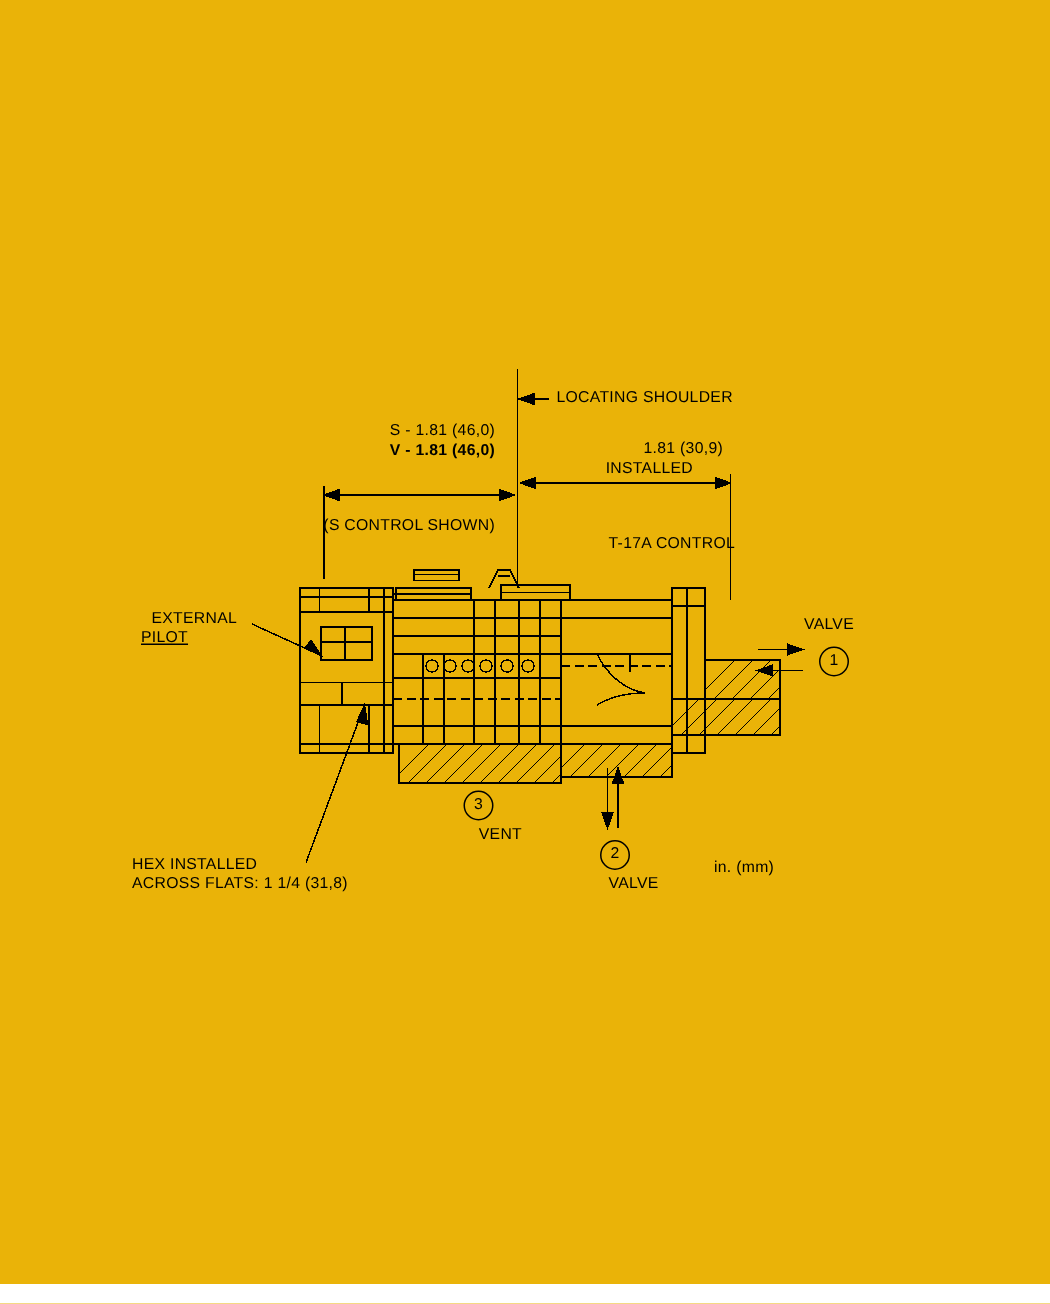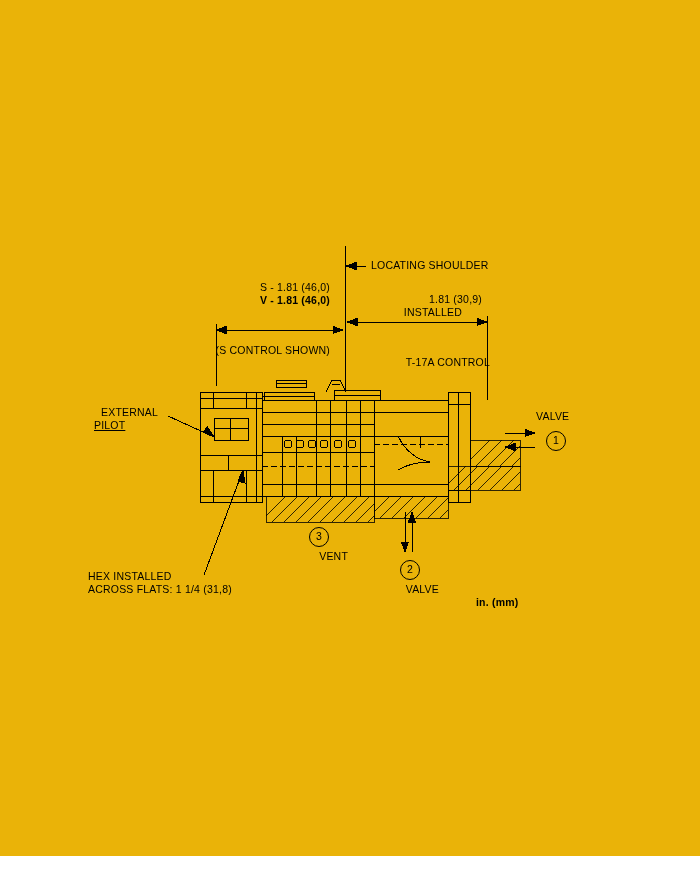--- a/index.html
+++ b/index.html
@@ -227,15 +227,15 @@
   <div class="lbl" style="left:536px; top:410px;">VALVE</div>
 
   <div class="port-num" style="left:546px; top:431px;">1</div>
 
   <div class="port-num" style="left:309px; top:527px;">3</div>
   <div class="lbl c" style="left:288px; top:550px; width:60px;">VENT</div>
 
   <div class="port-num" style="left:400px; top:560px;">2</div>
   <div class="lbl c" style="left:379px; top:583px; width:60px;">VALVE</div>
 
-  <div class="lbl" style="left:476px; top:596px;font-weight:bold;">in. (mm)</div>
+  <div class="lbl" style="left:476px; top:572px;">in. (mm)</div>
 
 </div>
 
 </body></html>

